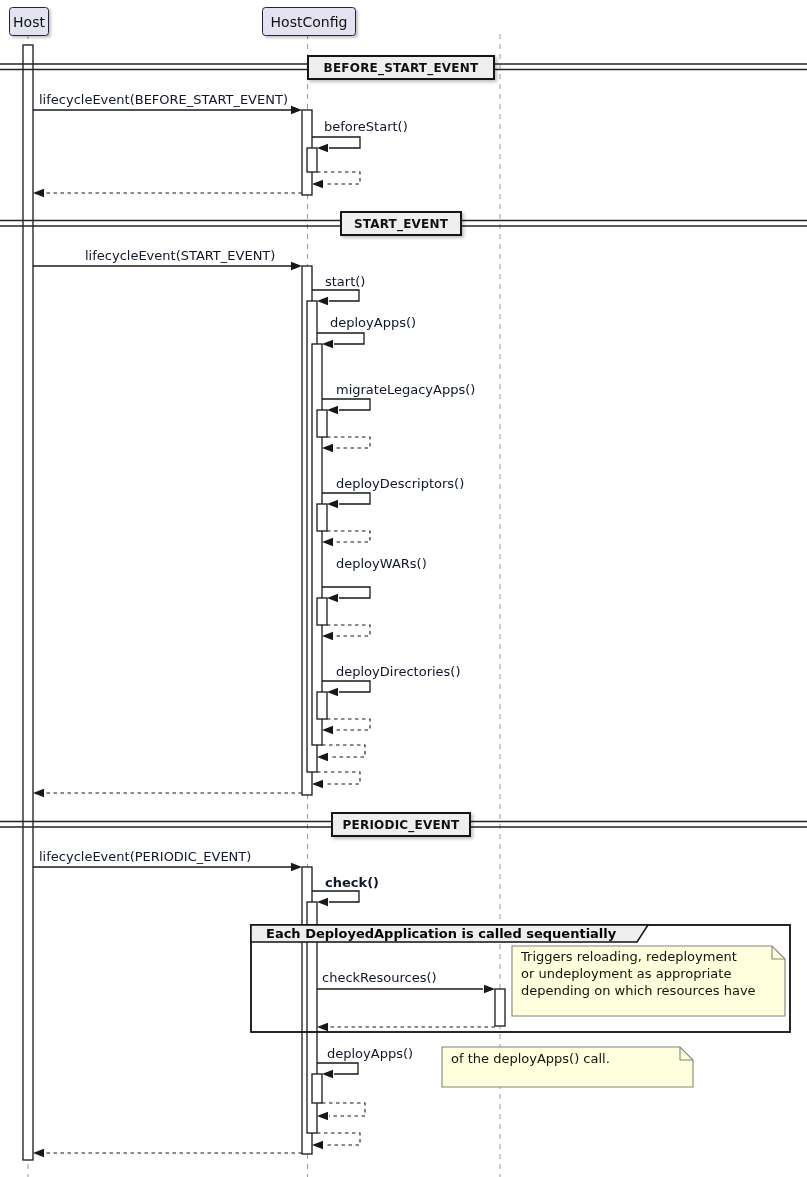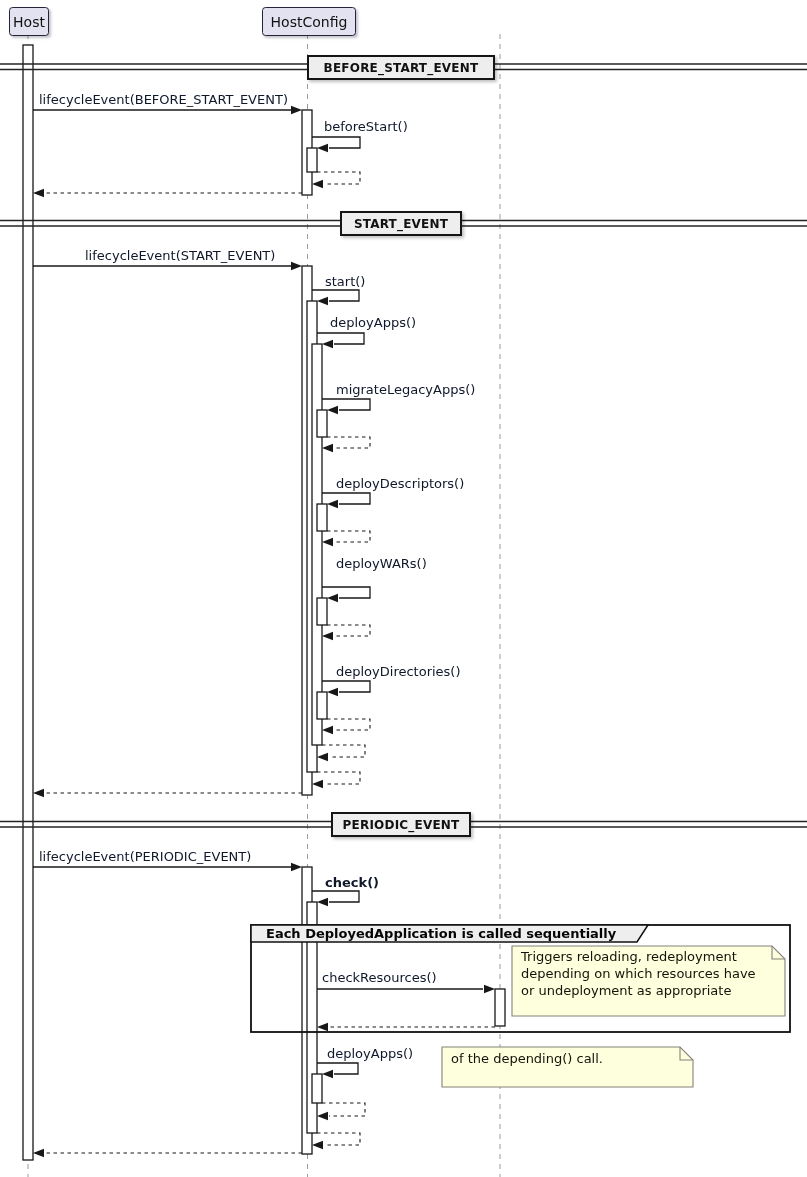--- a/index.html
+++ b/index.html
@@ -180,20 +180,20 @@
   <div class="msglabel" style="left:336px;top:664px;">deployDirectories()</div>
   <div class="msglabel" style="left:39px;top:849px;">lifecycleEvent(PERIODIC_EVENT)</div>
   <div class="msglabel" style="left:325px;top:875px;font-weight:bold;">check()</div>
   <div class="msglabel" style="left:322px;top:970px;">checkResources()</div>
   <div class="msglabel" style="left:327px;top:1046px;">deployApps()</div>
 
   <div class="grouptitle" style="left:266px;top:926px;">Each DeployedApplication is called sequentially</div>
 
   <div class="notetext" style="left:521px;top:948px;">
     <div>Triggers reloading, redeployment</div>
+    <div>or undeployment as appropriate</div>
     <div>depending on which resources have</div>
-    <div>or undeployment as appropriate</div>
   </div>
   <div class="notetext" style="left:451px;top:1050px;">
-    <div>of the depending() call.</div>
+    <div>of the deployApps() call.</div>
   </div>
 
 </div>
 
 </body></html>

